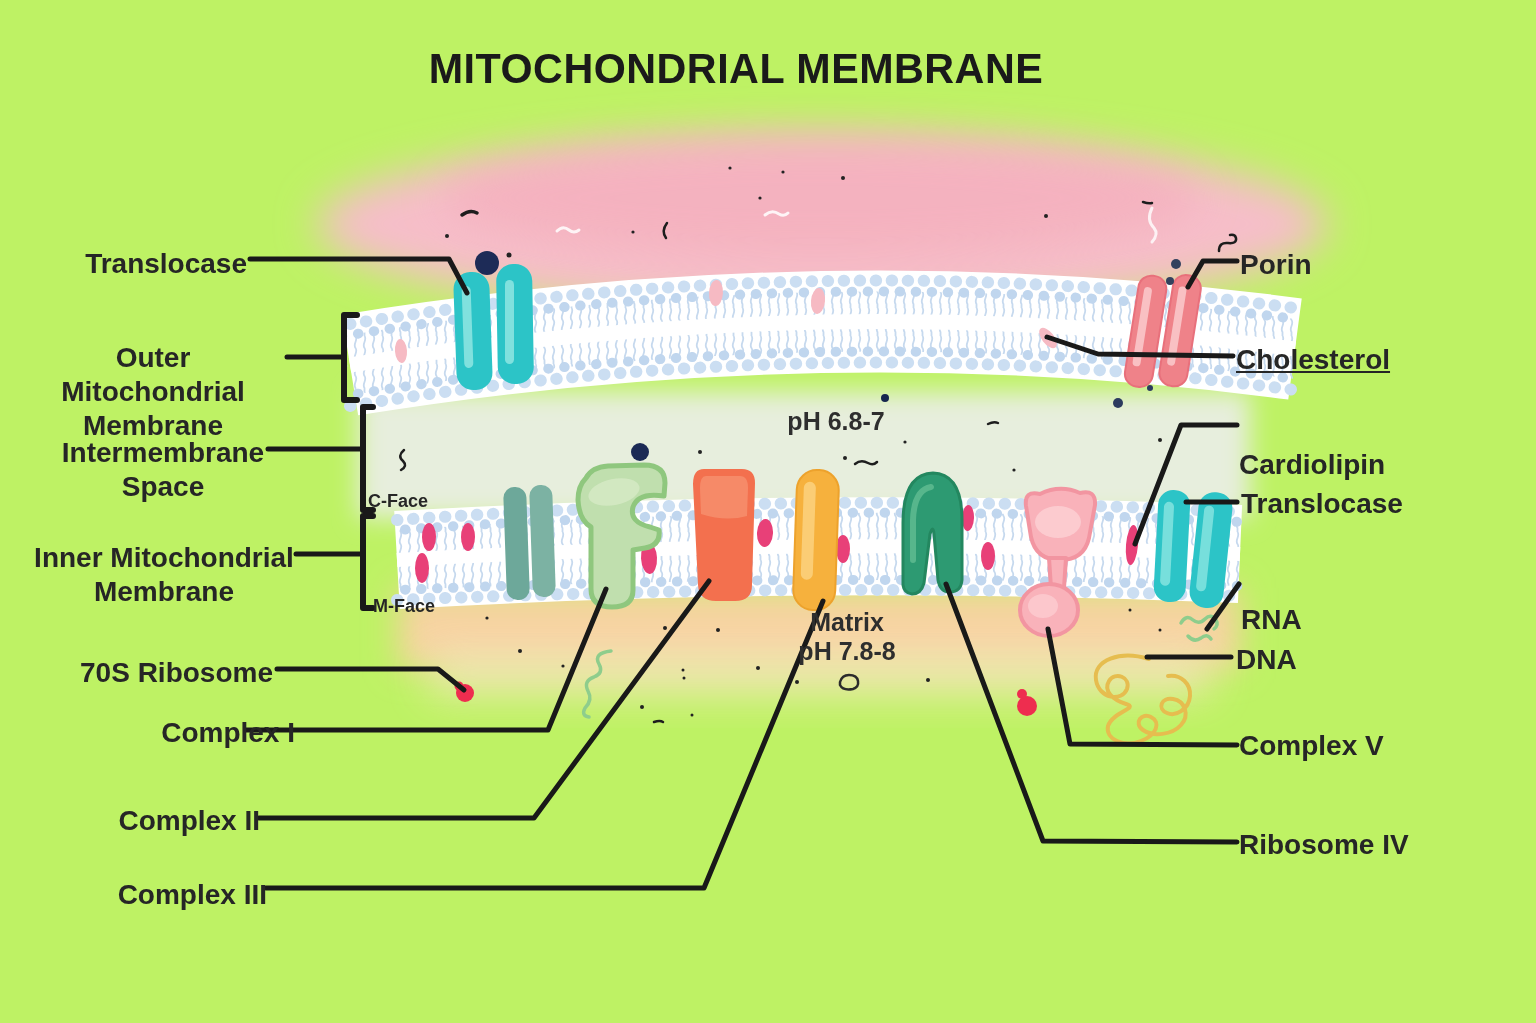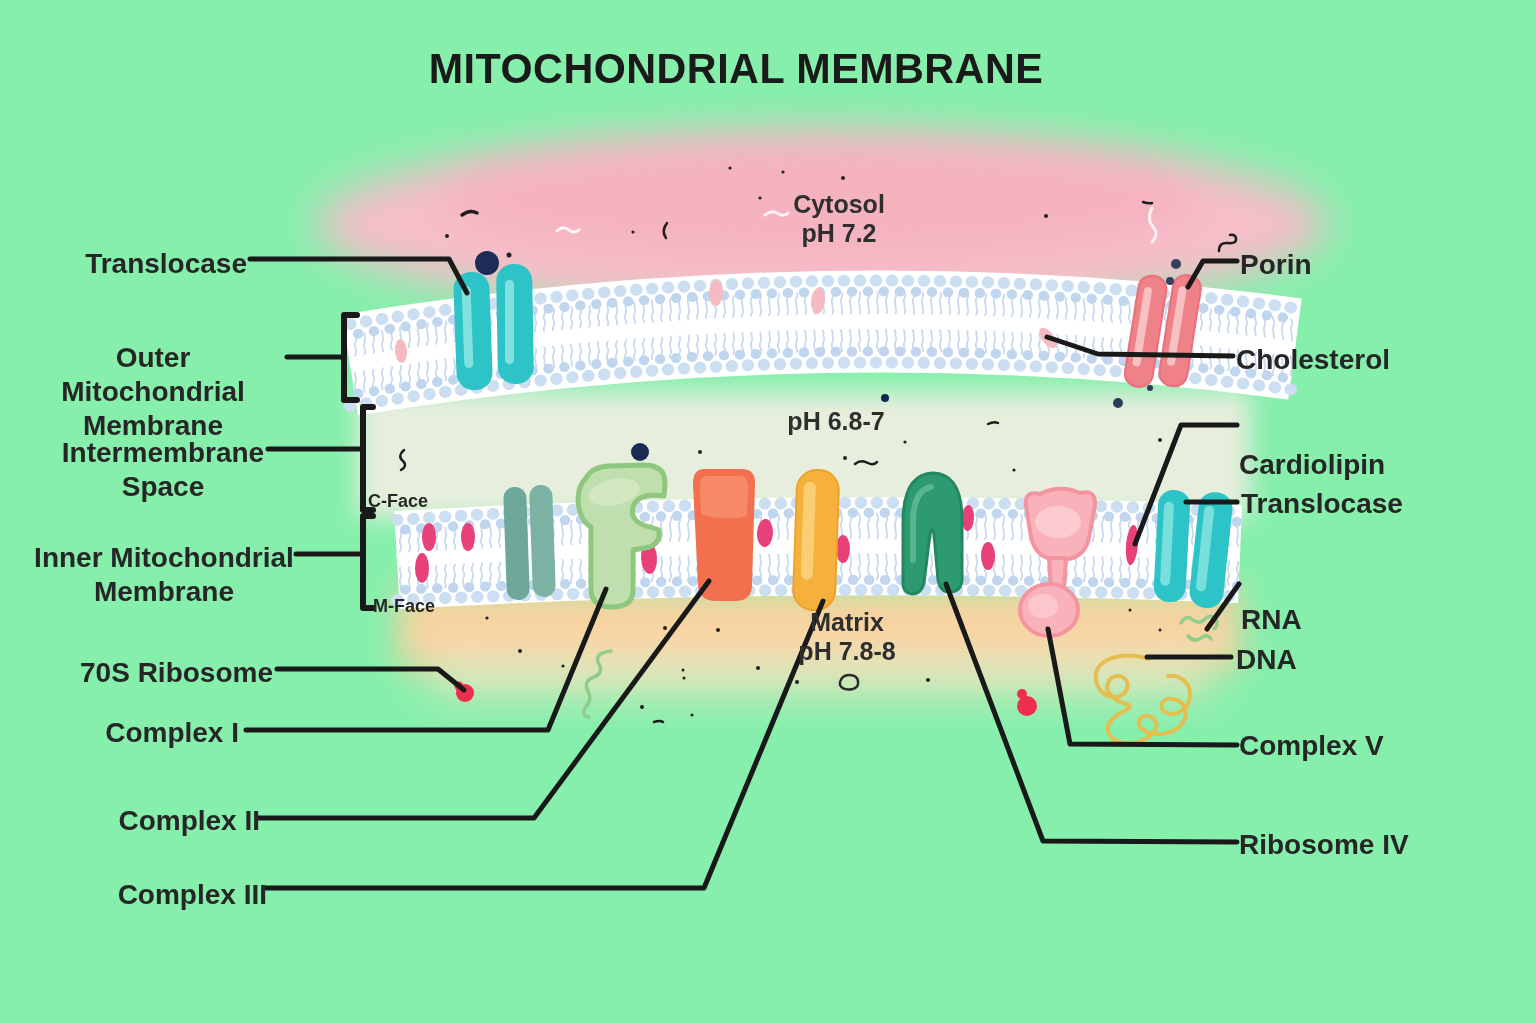--- a/index.html
+++ b/index.html
@@ -1,20 +1,20 @@
 <!DOCTYPE html>
 <html><head>
 <meta charset="utf-8">
 <style>
   html,body{margin:0;padding:0;background:#ffffff;}
   #stage{
     position:relative;
     width:1536px;height:1023px;
     overflow:hidden;
-    background:#86efac;
+    background:#bef264;
     font-family:"Liberation Sans", sans-serif;
   }
   #art{position:absolute;left:0;top:0;}
   .lbl{
     position:absolute;
     font-weight:700;
     font-size:28px;
     line-height:1.21;
     color:#262626;
     white-space:nowrap;
@@ -265,37 +265,33 @@
     </g>
   </svg>
 
   <div id="title">MITOCHONDRIAL MEMBRANE</div>
 
   <div class="lbl right-align" style="right:1289px;top:247px;">Translocase</div>
   <div class="lbl wrap" style="left:42px;top:436px;width:242px;">Intermembrane Space</div>
   <div class="lbl wrap" style="left:22px;top:341px;width:262px;">Outer Mitochondrial Membrane</div>
   <div class="lbl wrap" style="left:30px;top:541px;width:268px;">Inner Mitochondrial Membrane</div>
   <div class="lbl right-align" style="right:1263px;top:656px;">70S Ribosome</div>
-  <div class="lbl right-align" style="right:1297px;top:716px;">Complex I</div>
+  <div class="lbl right-align" style="right:1241px;top:716px;">Complex I</div>
   <div class="lbl right-align" style="right:1276px;top:804px;">Complex II</div>
   <div class="lbl right-align" style="right:1269px;top:878px;">Complex III</div>
 
   <div class="lbl" style="left:1240px;top:248px;text-align:center;">Porin</div>
-  <div class="lbl" style="left:1236px;top:343px;">Cholesterol</div>
+  <div class="lbl" style="left:1236px;top:343px;text-decoration:underline;">Cholesterol</div>
   <div class="lbl" style="left:1239px;top:412px;margin-top:36px;">Cardiolipin</div>
   <div class="lbl" style="left:1241px;top:487px;">Translocase</div>
   <div class="lbl" style="left:1241px;top:571px;margin-top:32px;">RNA</div>
   <div class="lbl" style="left:1236px;top:643px;">DNA</div>
   <div class="lbl" style="left:1239px;top:729px;">Complex V</div>
   <div class="lbl" style="left:1239px;top:828px;">Ribosome IV</div>
 
-  <div class="region-block" style="left:739px;top:190px;width:200px;">
-    <div class="region" style="font-weight:700;">Cytosol</div>
-    <div class="region" style="font-weight:700;">pH 7.2</div>
-  </div>
   <div class="region" style="position:absolute;left:736px;top:407px;width:200px;font-weight:700;">pH 6.8-7</div>
   <div class="region-block" style="left:747px;top:608px;width:200px;">
     <div class="region" style="font-weight:700;">Matrix</div>
     <div class="region" style="font-weight:700;">pH 7.8-8</div>
   </div>
   <div class="lbl small" style="left:368px;top:491px;">C-Face</div>
   <div class="lbl small" style="left:373px;top:596px;">M-Face</div>
 
 </div>
 

